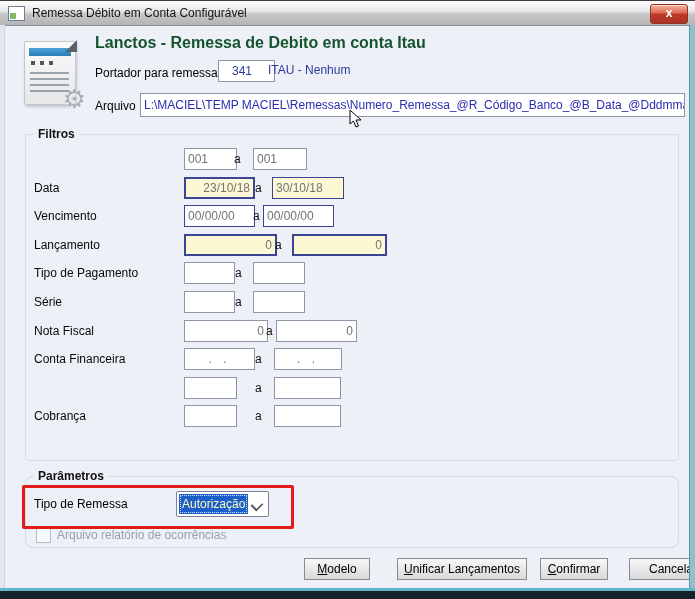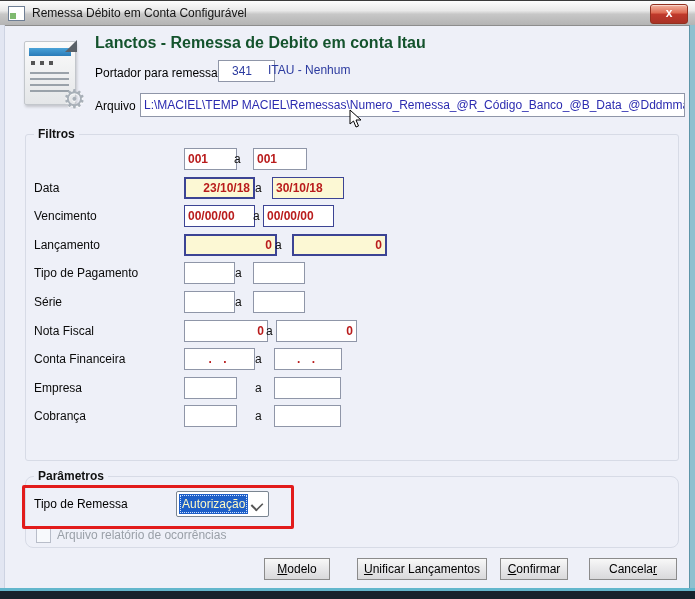--- a/index.html
+++ b/index.html
@@ -40,41 +40,41 @@
   .arquivo-label{position:absolute;left:95px;top:98px;}
   .arquivo-box{position:absolute;left:140px;top:92px;width:540px;height:22px;background:#fff;border:1px solid #8f96a8;
     color:#2b2bb0;display:flex;align-items:center;padding-left:3px;white-space:nowrap;overflow:hidden;}
   
   .gbox{position:absolute;border:1px solid #d7dbe6;border-radius:3px;background:#eef0f8;}
   #filtros-box{left:25px;top:133px;width:652px;height:325px;}
   #params-box{left:25px;top:475px;width:652px;height:70px;border-radius:8px;}
   .glegend{position:absolute;top:-8px;left:8px;background:#eef0f8;padding:0 4px;font-weight:bold;color:#111;}
   .frow{position:absolute;left:8px;right:8px;height:22px;}
   .flabel{position:absolute;left:0;width:142px;line-height:22px;color:#0a0a0a;}
-  .inp{position:absolute;top:0;height:20px;background:#fff;border:1px solid #8f96a8;color:#b91c1c;
-    display:flex;align-items:center;padding:0 3px;box-sizing:content-box;overflow:hidden;font-weight:bold;}
+  .inp{position:absolute;top:0;height:20px;background:#fff;border:1px solid #8f96a8;color:#737373;
+    display:flex;align-items:center;padding:0 3px;box-sizing:content-box;overflow:hidden;}
   .inp.yellow{background:#fcf8d4;border-color:#3c4494;}
   .inp.navy{border-color:#3c4494;}
   .inp.focus2{border-width:2px;height:18px;justify-content:flex-end;}
   .inp.num{justify-content:flex-end;}
   .inp.ctr{justify-content:center;letter-spacing:4px;}
   .asep{position:absolute;top:4px;color:#111;}
   
   .param-label{position:absolute;left:8px;top:14px;line-height:26px;}
   .combo{position:absolute;left:150px;top:14px;width:91px;height:24px;background:#fff;border:1px solid #7a8591;border-radius:2px;}
   .combo-sel{position:absolute;left:2px;top:2px;bottom:2px;width:66px;background:#1d5fc8;color:#fef9c3;
     display:flex;align-items:center;padding-left:3px;outline:1px dotted #cfe0ff;outline-offset:-2px;}
   .combo-arrow{position:absolute;right:6px;top:8px;width:8px;height:8px;border-left:2px solid #555;border-bottom:2px solid #555;transform:rotate(-45deg) scaleY(.8);}
   .redbox{position:absolute;left:22px;top:484px;width:266px;height:38px;border:3px solid #e21b1b;border-radius:2px;z-index:5;}
   .chkrow{position:absolute;left:10px;top:50px;height:16px;display:flex;align-items:center;}
   .chk{width:13px;height:13px;background:#f7f9fc;border:1px solid #b8bdc9;margin-right:6px;}
   .chklabel{color:#9aa0a8;}
   
   .btn{position:absolute;top:557px;height:22px;background:linear-gradient(180deg,#f8f8f8,#e6e6e8 55%,#d9d9db);
-    border:1px solid #8b8b8b;text-align:center;line-height:20px;color:#000;box-sizing:border-box;}
+    border:1px solid #8b8b8b;text-align:center;line-height:20px;color:#000;box-sizing:border-box;margin-left:40px;}
   .accel{text-decoration:underline;}
   
   .cursor{position:absolute;left:349px;top:108px;z-index:9;}
 </style>
 </head>
 <body>
 
 <div id="win">
 
   <div class="titlebar">
@@ -194,21 +194,20 @@
       <div class="inp ctr" style="left:150px;width:63px">
           <span>. .</span>
         </div>
       <span class="asep" style="left:221px">a</span>
       <div class="inp ctr" style="left:240px;width:60px">
           <span>. .</span>
         </div>
     </div>
 
     <div class="frow" style="top:242px">
-      <span class="flabel">Empresa</span>
       <div class="inp" style="left:150px;width:45px">
           <span></span>
         </div>
       <span class="asep" style="left:221px">a</span>
       <div class="inp" style="left:240px;width:59px">
           <span></span>
         </div>
     </div>
 
     <div class="frow" style="top:270px">

